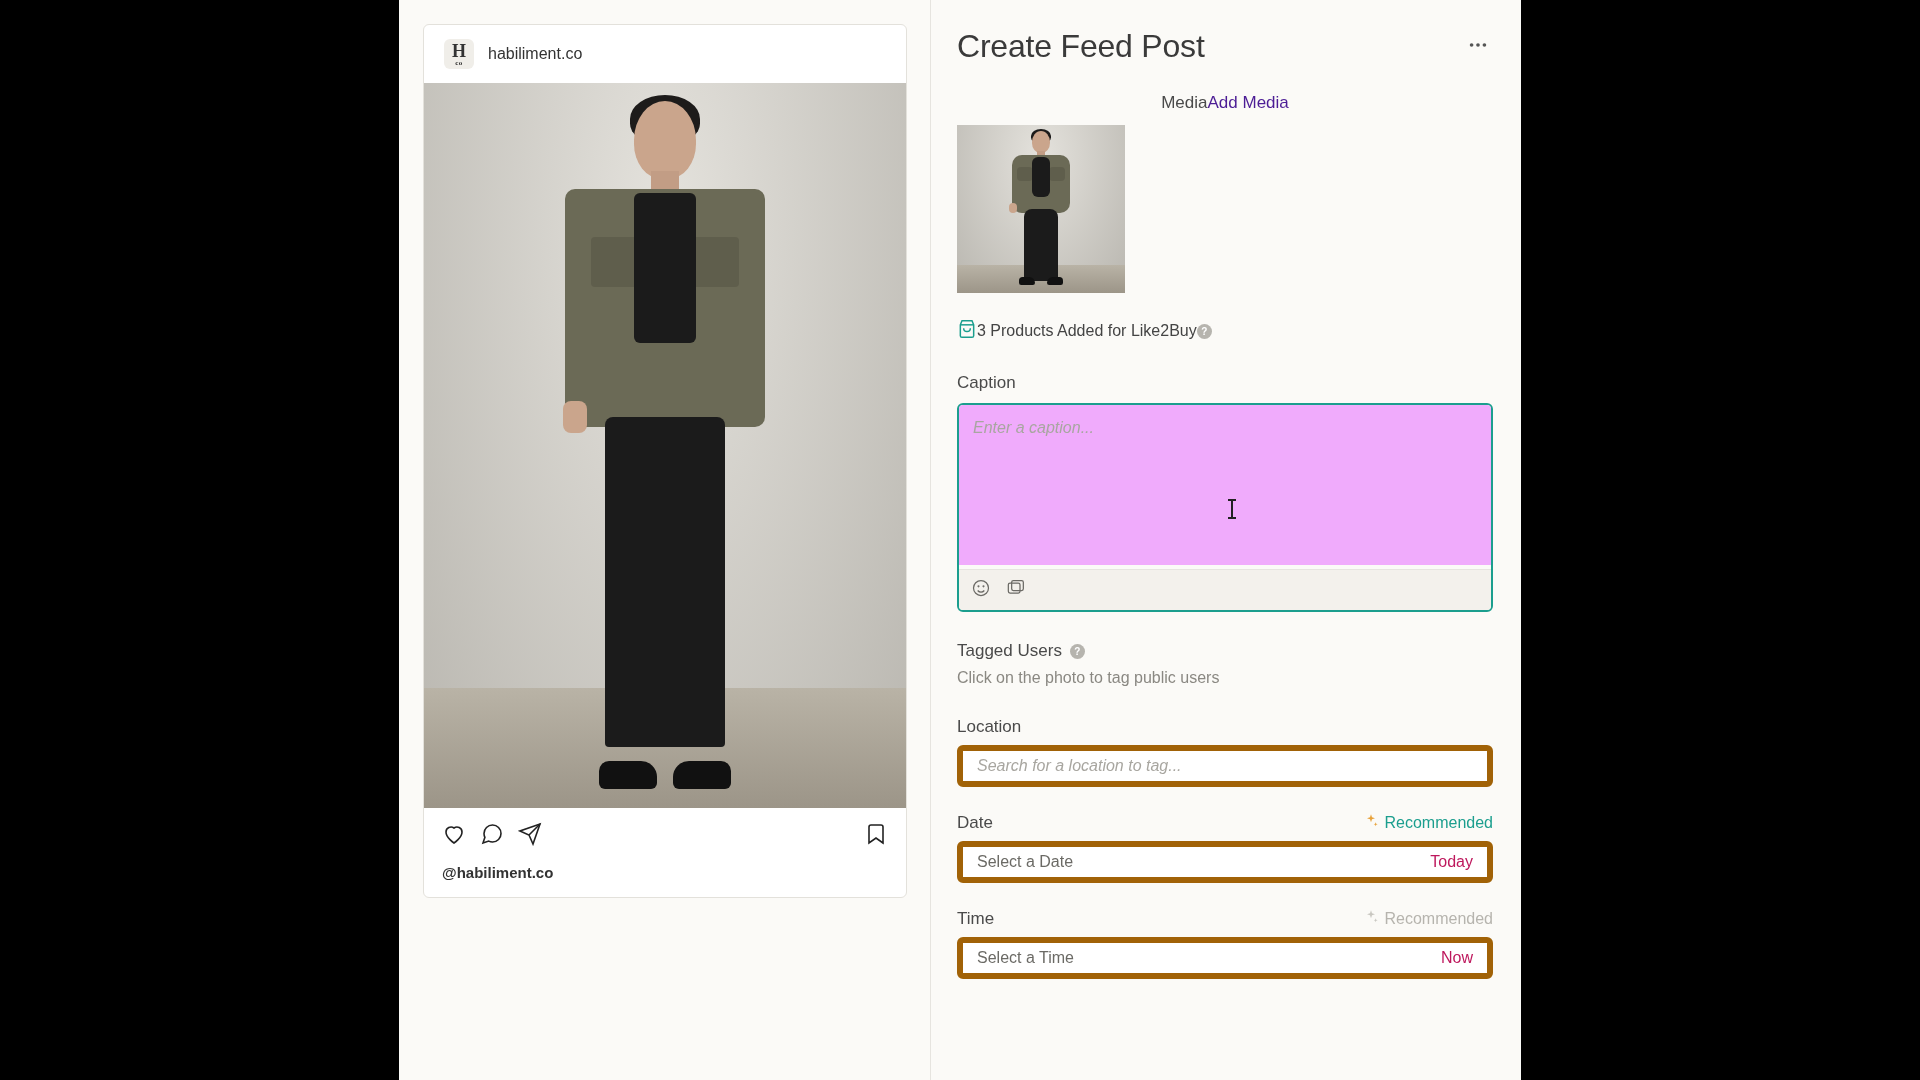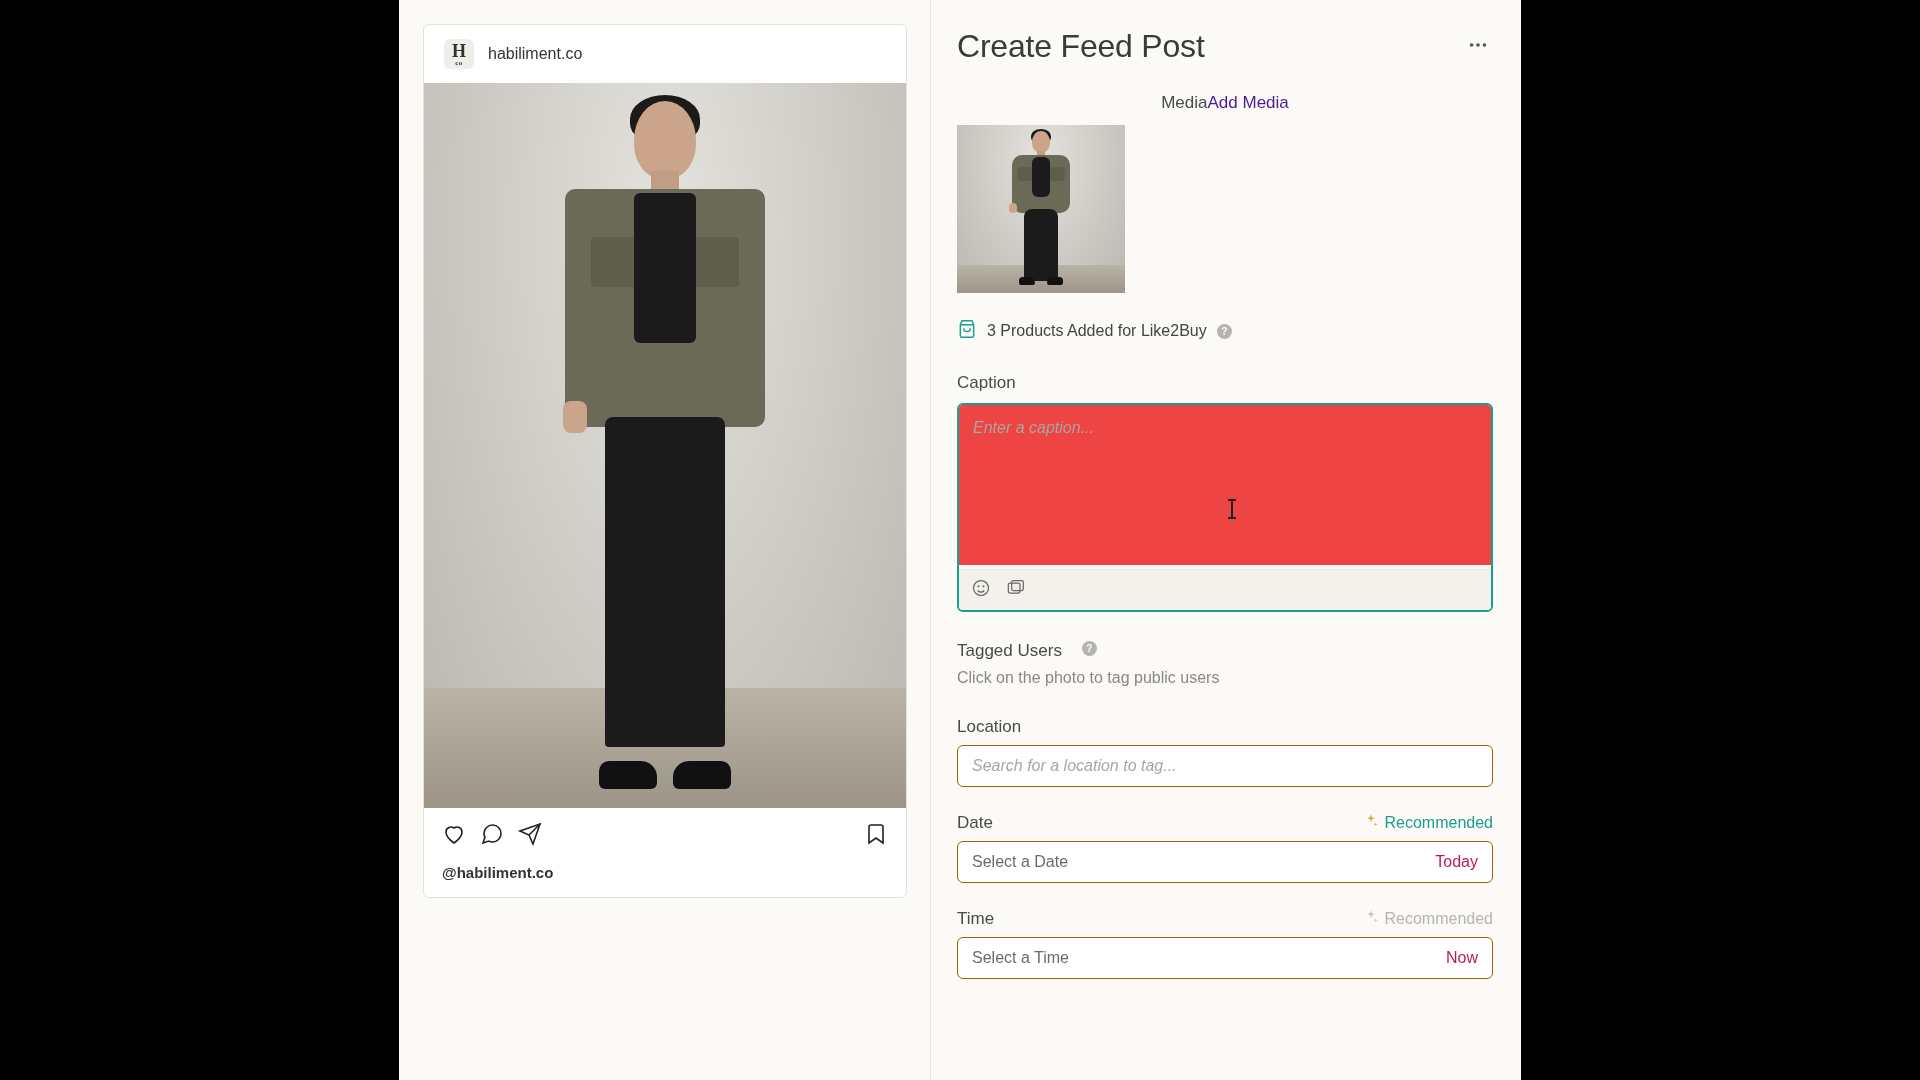--- a/index.html
+++ b/index.html
@@ -140,42 +140,42 @@
   .thumb .neck{ width:8px; height:6px; top:20px;}
   .thumb .torso{ width:58px; height:58px; top:24px;}
   .thumb .tee{ width:18px; height:40px; top:26px;}
   .thumb .pants{ width:34px; height:72px; top:78px;}
   .thumb .shoeL{ left:8px; width:16px; height:8px;}
   .thumb .shoeR{ right:8px; width:16px; height:8px;}
   .thumb .handL{ left:-2px; top:72px; width:8px; height:10px;}
   .thumb .pocketL{ left:6px; top:36px; width:16px; height:14px;}
   .thumb .pocketR{ right:6px; top:36px; width:16px; height:14px;}
 
-  .products-row { display:flex; align-items:center; gap:10px; margin-bottom: 30px; font-size:16px; color:#444;}
+  .products-row { display:flex; align-items:center; margin-bottom: 30px; font-size:16px; color:#444;}
   .bag-icon svg { width:20px; height:20px; stroke:#1b9e8e; fill:none; stroke-width:1.8; }
   .help-dot { width:15px; height:15px; border-radius:50%; background:#b6b4ae; color:#fff; font-size:10px; display:flex; align-items:center; justify-content:center; font-weight:600; flex-shrink:0;}
 
   .caption-box {
     border: 2px solid #1b9e8e;
     border-radius: 6px;
     margin-top: 10px;
     margin-bottom: 28px;
     overflow: hidden;
   }
   .caption-text {
     width: 100%;
     height: 160px;
     border: none;
     outline: none;
     resize: none;
     padding: 14px;
     font-size: 16px;
     font-family: inherit;
     color: #333;
-    background: #ef4444;
+    background: #f0abfc;
   }
   .caption-text::placeholder { color:#a8a6a0; font-style: italic;}
   .caption-tools {
     background: #f3f1ec;
     border-top: 1px solid #e6e4df;
     padding: 8px 12px;
     display: flex;
     gap: 14px;
   }
   .caption-tools svg { width:20px; height:20px; stroke:#6b6a65; fill:none; stroke-width:1.5; cursor:pointer;}
@@ -185,28 +185,28 @@
     width: 10px; height: 20px;
     pointer-events: none;
   }
   .text-cursor::before, .text-cursor::after {
     content:""; position:absolute; left:50%; background:#222;
   }
   .text-cursor::before { top:0; width:8px; height:2px; transform:translateX(-50%);}
   .text-cursor::after { bottom:0; width:8px; height:2px; transform:translateX(-50%);}
   .text-cursor .stem { position:absolute; left:50%; top:2px; bottom:2px; width:2px; transform:translateX(-50%); background:#222;}
 
-  .tagged-row { display:flex; gap:20px; margin-bottom:8px;margin-top:29px; }
+  .tagged-row { display:flex; align-items:center; gap:8px; margin-bottom:8px;margin-top:29px; }
   .hint { color:#8a8882; font-size:16px; margin-bottom: 30px;}
 
   .field {
     width: 100%;
     height: 42px;
     background: #fff;
-    border: 1px solid #a16207;
+    border: 6px solid #a16207;
     border-radius: 6px;
     padding: 0 14px;
     display:flex;
     align-items:center;
     justify-content: space-between;
     font-size: 16px;
     color:#333;
     margin-top: 8px;
   }
   .field input {

